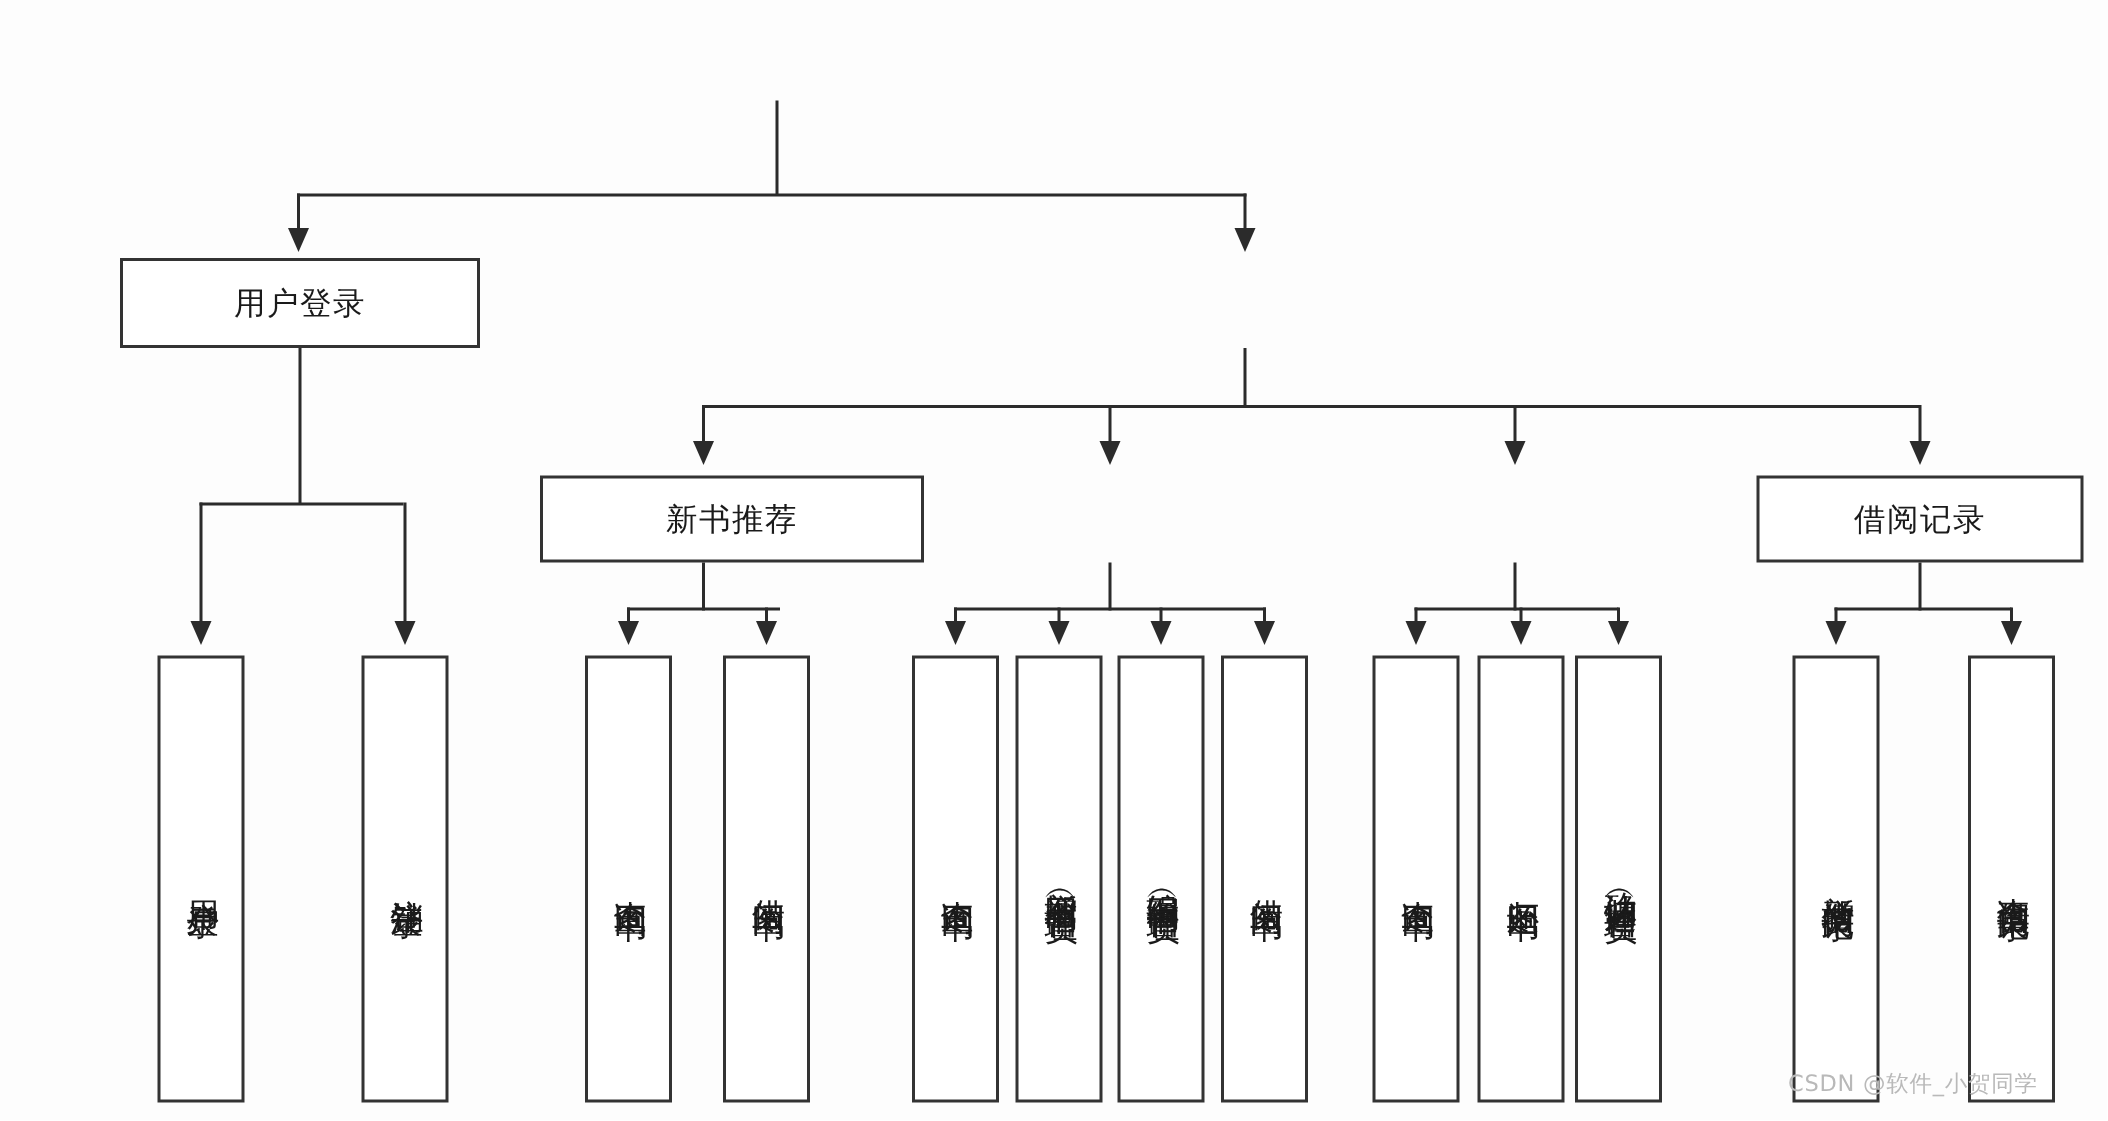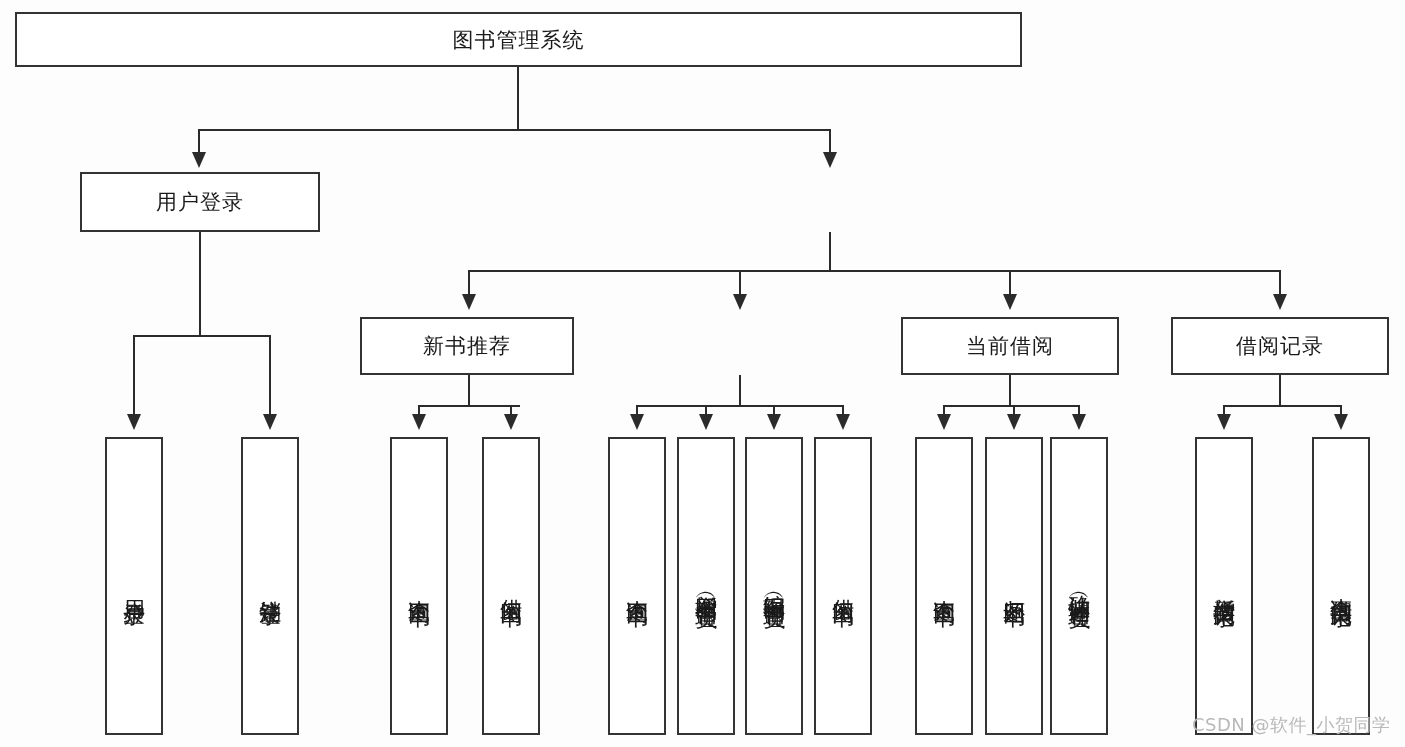--- a/index.html
+++ b/index.html
@@ -57,33 +57,30 @@
     position: absolute;
     width: 0;
     height: 0;
     border-left: 7px solid transparent;
     border-right: 7px solid transparent;
     border-top: 16px solid #2b2b2b;
   }
   .watermark {
     position: absolute;
     color: #b9b9b9;
-    font-size: 18px;
+    font-size: 15px;
     white-space: nowrap;
     letter-spacing: 0.5px;
   }
 </style>
 </head>
 <body>
 
 <div id="canvas">
 
-  <div class="node node-h" style="left:15px; top:12px; width:1007px; height:55px;">
-    <span>图书管理系统</span>
-  </div>
 
   <div class="line vline" style="left:517px; top:67px; width:2px; height:63px;"></div>
 
   <div class="line hline" style="left:198px; top:129px; width:633px; height:2px;"></div>
 
   <div class="line vline" style="left:198px; top:129px; width:2px; height:27px;"></div>
   <div class="arrow" style="left:192px; top:152px;"></div>
   <div class="line vline" style="left:829px; top:129px; width:2px; height:27px;"></div>
   <div class="arrow" style="left:823px; top:152px;"></div>
 
@@ -103,25 +100,22 @@
 
   <div class="line vline" style="left:468px; top:270px; width:2px; height:27px;"></div>
   <div class="arrow" style="left:462px; top:294px;"></div>
   <div class="line vline" style="left:739px; top:270px; width:2px; height:27px;"></div>
   <div class="arrow" style="left:733px; top:294px;"></div>
   <div class="line vline" style="left:1009px; top:270px; width:2px; height:27px;"></div>
   <div class="arrow" style="left:1003px; top:294px;"></div>
   <div class="line vline" style="left:1279px; top:270px; width:2px; height:27px;"></div>
   <div class="arrow" style="left:1273px; top:294px;"></div>
 
-  <div class="node node-h" style="left:360px; top:317px; width:214px; height:58px;">
+  <div class="node node-h" style="left:360px; top:317px; width:256px; height:58px;">
     <span>新书推荐</span>
-  </div>
-  <div class="node node-h" style="left:901px; top:317px; width:218px; height:58px;">
-    <span>当前借阅</span>
   </div>
   <div class="node node-h" style="left:1171px; top:317px; width:218px; height:58px;">
     <span>借阅记录</span>
   </div>
 
   <div class="line vline" style="left:468px; top:375px; width:2px; height:32px;"></div>
   <div class="line hline" style="left:418px; top:405px; width:102px; height:2px;"></div>
   <div class="line vline" style="left:418px; top:405px; width:2px; height:12px;"></div>
   <div class="arrow" style="left:412px; top:414px;"></div>
   <div class="line vline" style="left:510px; top:405px; width:2px; height:12px;"></div>

